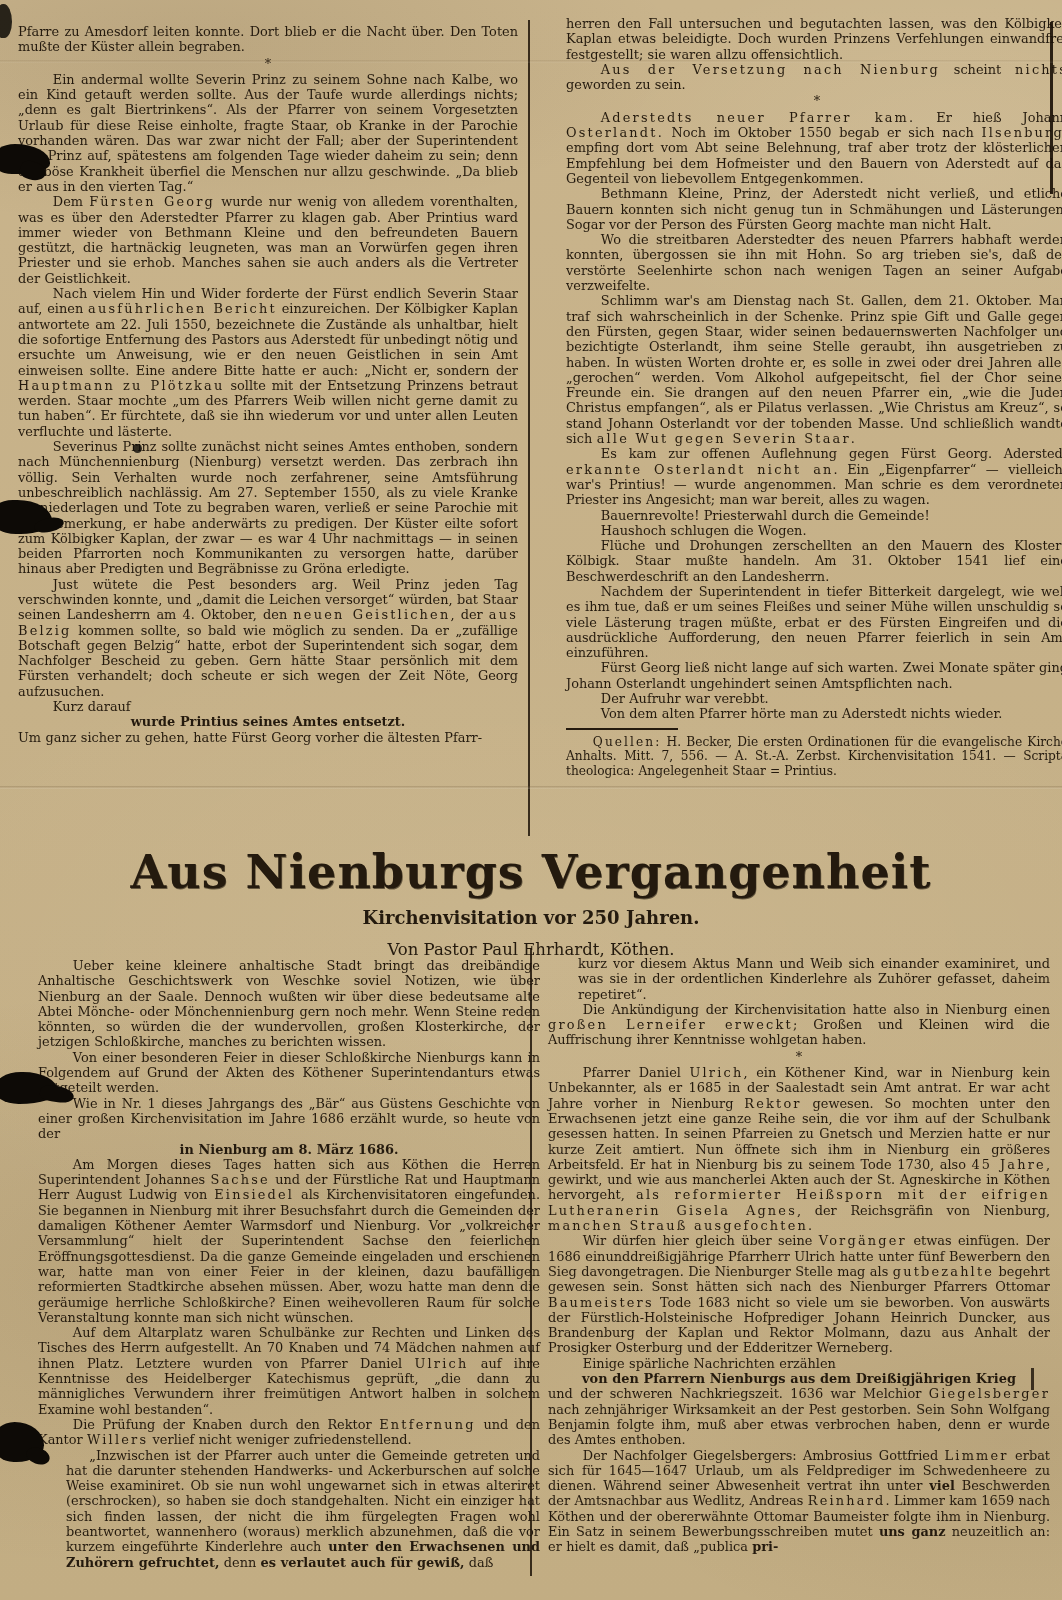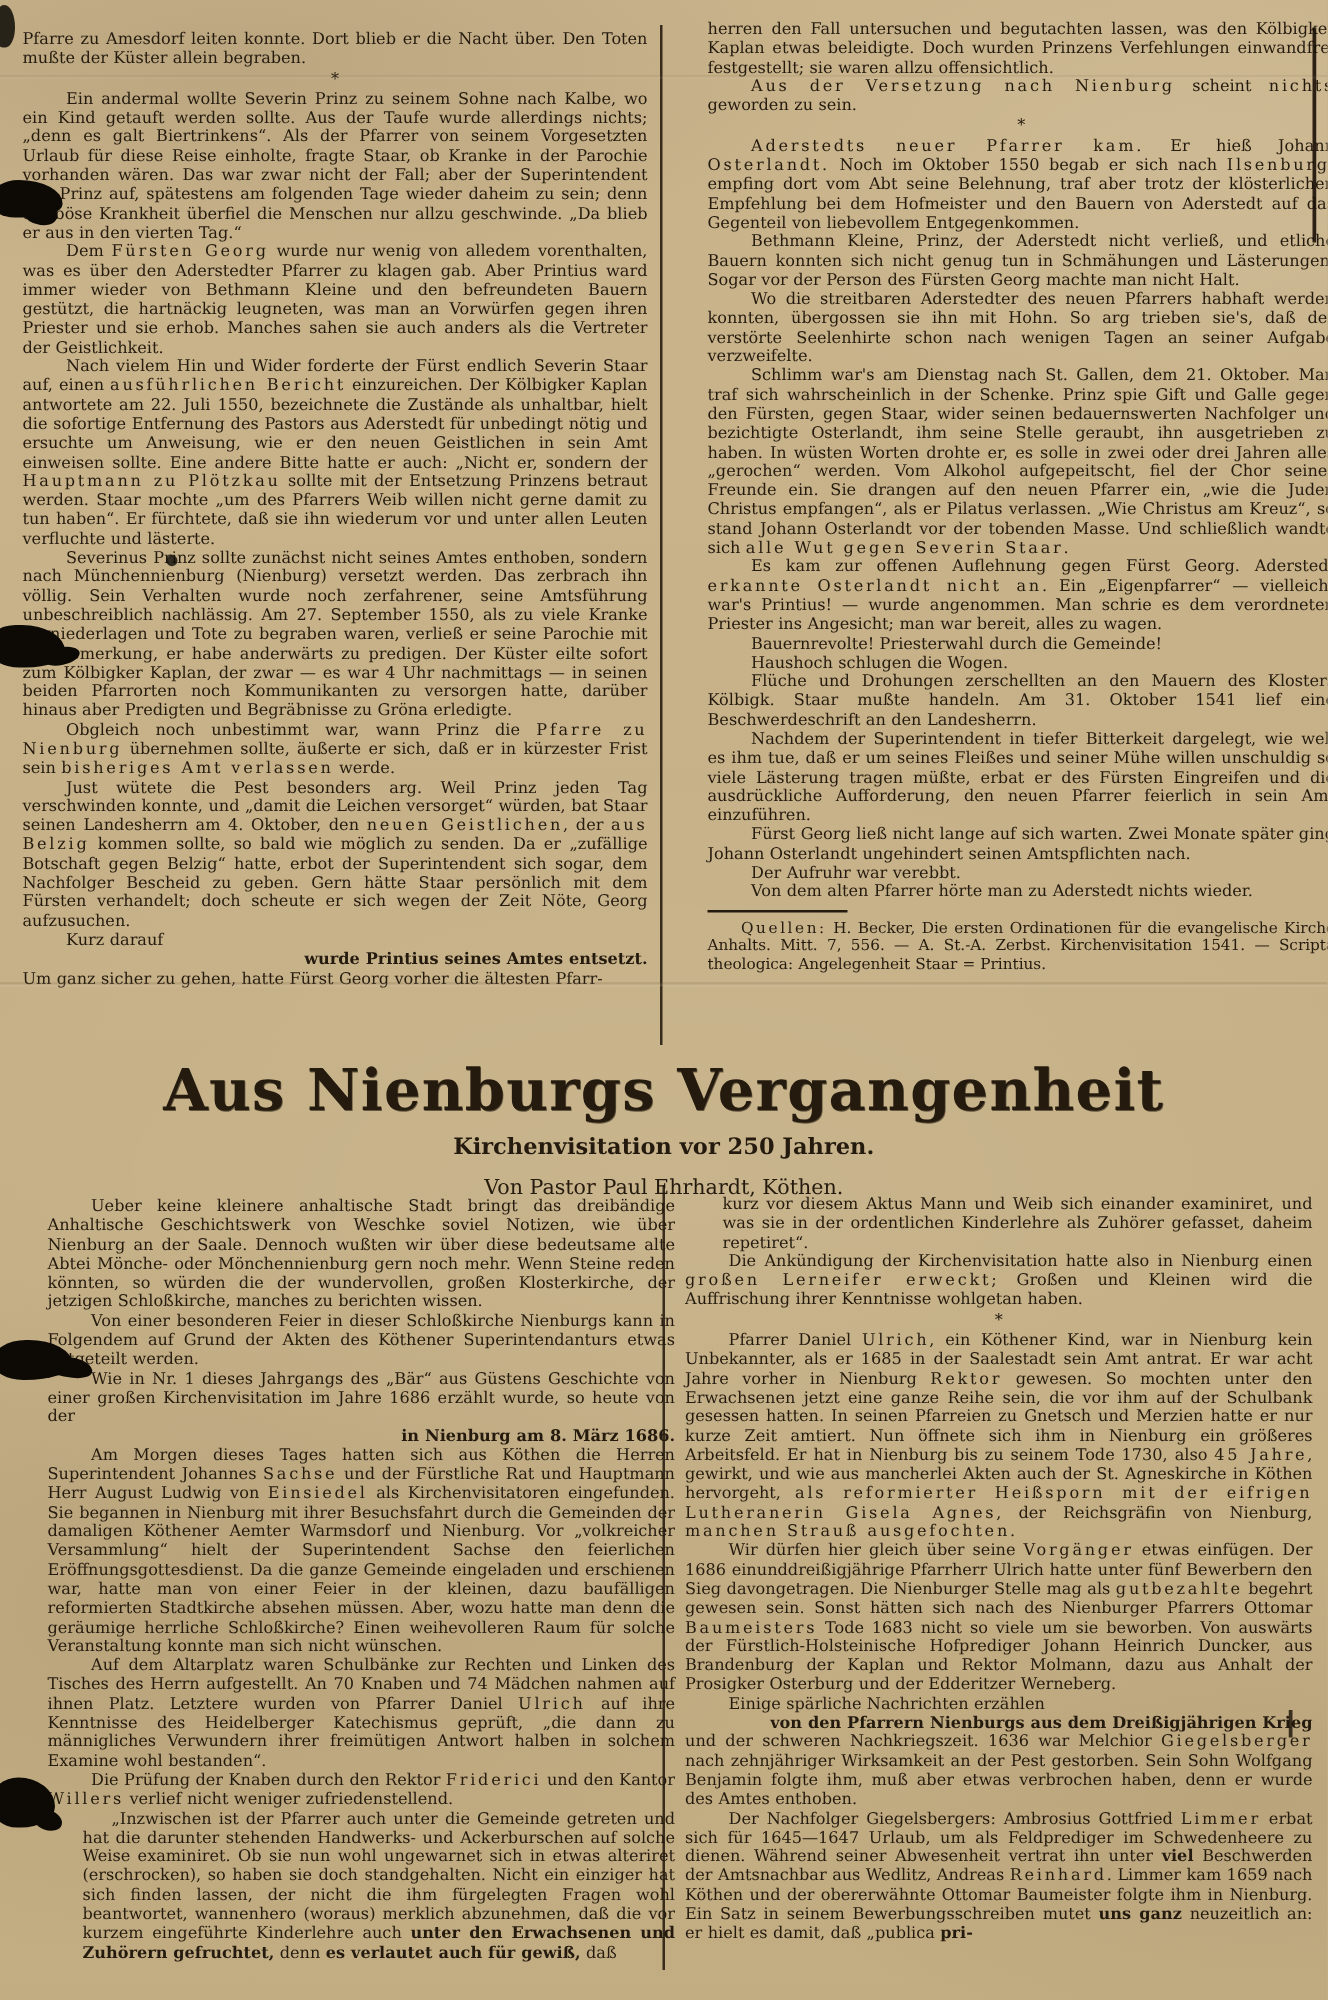--- a/index.html
+++ b/index.html
@@ -18,21 +18,21 @@
   }
   .col{
     position:absolute;
     font-size:12.9px;line-height:15.3px;
     text-align:justify;
     word-spacing:0.02em;
   }
   .para{margin:0;padding:0;}
   .indent{text-indent:2.7em;}
   .noindent{text-indent:0;}
-  .center{text-align:right;text-indent:0;}
+  .center{text-align:center;text-indent:0;}
   .bold{font-weight:bold;}
   .star{text-align:center;text-indent:0;margin:1px 0;}
   .quoteblock{padding-left:28px;text-indent:1.8em;}
   .hangquote{padding-left:30px;text-indent:0;}
   .footnote{font-size:12.2px;line-height:14.6px;text-indent:2.2em;}
   .rule{border-top:2px solid #241a0e;width:112px;height:0;margin:6px 0 5px 0;}
   span.spaced{letter-spacing:0.17em;}
   span.bold{font-weight:bold;}
 
   .divider{position:absolute;width:2px;background:rgba(30,20,8,0.85);}
@@ -73,21 +73,20 @@
 </head>
 <body>
 
 <div class="col" id="col-top-left">
     <p class="para noindent"><span>Pfarre zu Amesdorf leiten konnte.  Dort blieb er die Nacht über.  Den Toten mußte der Küster allein begraben.</span></p>
     <p class="para star"><span>*</span></p>
     <p class="para indent"><span>Ein andermal wollte Severin Prinz zu seinem Sohne nach Kalbe, wo ein Kind getauft werden sollte.  Aus der Taufe wurde allerdings nichts; „denn es galt Biertrinkens“.  Als der Pfarrer von seinem Vorgesetzten Urlaub für diese Reise einholte, fragte Staar, ob Kranke in der Parochie vorhanden wären.  Das war zwar nicht der Fall; aber der Superintendent gab Prinz auf, spätestens am folgenden Tage wieder daheim zu sein; denn die böse Krankheit überfiel die Menschen nur allzu geschwinde.  „Da blieb er aus in den vierten Tag.“</span></p>
     <p class="para indent"><span>Dem </span><span class="spaced">Fürsten Georg</span><span> wurde nur wenig von alledem vorenthalten, was es über den Aderstedter Pfarrer zu klagen gab.  Aber Printius ward immer wieder von Bethmann Kleine und den befreundeten Bauern gestützt, die hartnäckig leugneten, was man an Vorwürfen gegen ihren Priester und sie erhob.  Manches sahen sie auch anders als die Vertreter der Geistlichkeit.</span></p>
     <p class="para indent"><span>Nach vielem Hin und Wider forderte der Fürst endlich Severin Staar auf, einen </span><span class="spaced">ausführlichen Bericht</span><span> einzureichen.  Der Kölbigker Kaplan antwortete am 22. Juli 1550, bezeichnete die Zustände als unhaltbar, hielt die sofortige Entfernung des Pastors aus Aderstedt für unbedingt nötig und ersuchte um Anweisung, wie er den neuen Geistlichen in sein Amt einweisen sollte.  Eine andere Bitte hatte er auch: „Nicht er, sondern der </span><span class="spaced">Hauptmann zu Plötzkau</span><span> sollte mit der Entsetzung Prinzens betraut werden.  Staar mochte „um des Pfarrers Weib willen nicht gerne damit zu tun haben“.  Er fürchtete, daß sie ihn wiederum vor und unter allen Leuten verfluchte und lästerte.</span></p>
     <p class="para indent"><span>Severinus Prinz sollte zunächst nicht seines Amtes enthoben, sondern nach Münchennienburg (Nienburg) versetzt werden.  Das zerbrach ihn völlig.  Sein Verhalten wurde noch zerfahrener, seine Amtsführung unbeschreiblich nachlässig.  Am 27. September 1550, als zu viele Kranke darniederlagen und Tote zu begraben waren, verließ er seine Parochie mit der Bemerkung, er habe anderwärts zu predigen. Der Küster eilte sofort zum Kölbigker Kaplan, der zwar — es war 4 Uhr nachmittags — in seinen beiden Pfarrorten noch Kommunikanten zu versorgen hatte, darüber hinaus aber Predigten und Begräbnisse zu Gröna erledigte.</span></p>
-    <p class="para indent"><span>Obgleich noch unbestimmt war, wann Prinz die </span><span class="spaced">Pfarre zu Nienburg</span><span> übernehmen sollte, äußerte er sich, daß er in kürzester Frist sein </span><span class="spaced">bisheriges Amt verlassen</span><span> werde.</span></p>
     <p class="para indent"><span>Just wütete die Pest besonders arg.  Weil Prinz jeden Tag verschwinden konnte, und „damit die Leichen versorget“ würden, bat Staar seinen Landesherrn am 4. Oktober, den </span><span class="spaced">neuen Geistlichen</span><span>, der </span><span class="spaced">aus Belzig</span><span> kommen sollte, so bald wie möglich zu senden.  Da er „zufällige Botschaft gegen Belzig“ hatte, erbot der Superintendent sich sogar, dem Nachfolger Bescheid zu geben.  Gern hätte Staar persönlich mit dem Fürsten verhandelt; doch scheute er sich wegen der Zeit Nöte, Georg aufzusuchen.</span></p>
     <p class="para indent"><span>Kurz darauf</span></p>
     <p class="para center bold"><span>wurde Printius seines Amtes entsetzt.</span></p>
     <p class="para noindent"><span>Um ganz sicher zu gehen, hatte Fürst Georg vorher die ältesten Pfarr-</span></p>
   </div>
 <div class="col" id="col-top-right">
     <p class="para noindent"><span>herren den Fall untersuchen und begutachten lassen, was den Kölbigker Kaplan etwas beleidigte.  Doch wurden Prinzens Verfehlungen einwandfrei festgestellt; sie waren allzu offensichtlich.</span></p>
     <p class="para indent"><span class="spaced">Aus der Versetzung nach Nienburg</span><span> scheint </span><span class="spaced">nichts</span><span> geworden zu sein.</span></p>
     <p class="para star"><span>*</span></p>
     <p class="para indent"><span class="spaced">Aderstedts neuer Pfarrer kam.</span><span>  Er hieß Johann </span><span class="spaced">Osterlandt.</span><span>  Noch im Oktober 1550 begab er sich nach </span><span class="spaced">Ilsenburg</span><span>, empfing dort vom Abt seine Belehnung, traf aber trotz der klösterlichen Empfehlung bei dem Hofmeister und den Bauern von Aderstedt auf das Gegenteil von liebevollem Entgegenkommen.</span></p>
@@ -112,21 +111,21 @@
   <div id="page-byline">Von Pastor Paul Ehrhardt, Köthen.</div>
 </div>
 
 <div class="col" id="col-bottom-left">
     <p class="para indent"><span>Ueber keine kleinere anhaltische Stadt bringt das dreibändige Anhaltische Geschichtswerk von Weschke soviel Notizen, wie über Nienburg an der Saale.  Dennoch wußten wir über diese bedeutsame alte Abtei Mönche- oder Mönchennienburg gern noch mehr. Wenn Steine reden könnten, so würden die der wundervollen, großen Klosterkirche, der jetzigen Schloßkirche, manches zu berichten wissen.</span></p>
     <p class="para indent"><span>Von einer besonderen Feier in dieser Schloßkirche Nienburgs kann in Folgendem auf Grund der Akten des Köthener Superintendanturs etwas mitgeteilt werden.</span></p>
     <p class="para indent"><span>Wie in Nr. 1 dieses Jahrgangs des „Bär“ aus Güstens Geschichte von einer großen Kirchenvisitation im Jahre 1686 erzählt wurde, so heute von der</span></p>
     <p class="para center bold"><span>in Nienburg am 8. März 1686.</span></p>
     <p class="para indent"><span>Am Morgen dieses Tages hatten sich aus Köthen die Herren Superintendent Johannes </span><span class="spaced">Sachse</span><span> und der Fürstliche Rat und Hauptmann Herr August Ludwig von </span><span class="spaced">Einsiedel</span><span> als Kirchenvisitatoren eingefunden.  Sie begannen in Nienburg mit ihrer Besuchsfahrt durch die Gemeinden der damaligen Köthener Aemter Warmsdorf und Nienburg.  Vor „volkreicher Versammlung“ hielt der Superintendent Sachse den feierlichen Eröffnungsgottesdienst.  Da die ganze Gemeinde eingeladen und erschienen war, hatte man von einer Feier in der kleinen, dazu baufälligen reformierten Stadtkirche absehen müssen. Aber, wozu hatte man denn die geräumige herrliche Schloßkirche? Einen weihevolleren Raum für solche Veranstaltung konnte man sich nicht wünschen.</span></p>
     <p class="para indent"><span>Auf dem Altarplatz waren Schulbänke zur Rechten und Linken des Tisches des Herrn aufgestellt. An 70 Knaben und 74 Mädchen nahmen auf ihnen Platz. Letztere wurden von Pfarrer Daniel </span><span class="spaced">Ulrich</span><span> auf ihre Kenntnisse des Heidelberger Katechismus geprüft, „die dann zu männigliches Verwundern ihrer freimütigen Antwort halben in solchem Examine wohl bestanden“.</span></p>
-    <p class="para indent"><span>Die Prüfung der Knaben durch den Rektor </span><span class="spaced">Friderici</span><span> und den Kantor </span><span class="spaced">Willers</span><span> verlief nicht weniger zufriedenstellend.</span></p>
+    <p class="para indent"><span>Die Prüfung der Knaben durch den Rektor </span><span class="spaced">Entfernung</span><span> und den Kantor </span><span class="spaced">Willers</span><span> verlief nicht weniger zufriedenstellend.</span></p>
     <p class="para quoteblock"><span>„Inzwischen ist der Pfarrer auch unter die Gemeinde getreten und hat die darunter stehenden Handwerks- und Ackerburschen auf solche Weise examiniret. Ob sie nun wohl ungewarnet sich in etwas alteriret (erschrocken), so haben sie doch standgehalten. Nicht ein einziger hat sich finden lassen, der nicht die ihm fürgelegten Fragen wohl beantwortet, wannenhero (woraus) merklich abzunehmen, daß die vor kurzem eingeführte Kinderlehre auch </span><span class="bold">unter den Erwachsenen und Zuhörern gefruchtet,</span><span> denn </span><span class="bold">es verlautet auch für gewiß,</span><span> daß</span></p>
   </div>
 <div class="col" id="col-bottom-right">
     <p class="para hangquote"><span>kurz vor diesem Aktus Mann und Weib sich einander examiniret, und was sie in der ordentlichen Kinderlehre als Zuhörer gefasset, daheim repetiret“.</span></p>
     <p class="para indent"><span>Die Ankündigung der Kirchenvisitation hatte also in Nienburg einen </span><span class="spaced">großen Lerneifer erweckt</span><span>; Großen und Kleinen wird die Auffrischung ihrer Kenntnisse wohlgetan haben.</span></p>
     <p class="para star"><span>*</span></p>
     <p class="para indent"><span>Pfarrer Daniel </span><span class="spaced">Ulrich</span><span>, ein Köthener Kind, war in Nienburg kein Unbekannter, als er 1685 in der Saalestadt sein Amt antrat.  Er war acht Jahre vorher in Nienburg </span><span class="spaced">Rektor</span><span> gewesen.  So mochten unter den Erwachsenen jetzt eine ganze Reihe sein, die vor ihm auf der Schulbank gesessen hatten.  In seinen Pfarreien zu Gnetsch und Merzien hatte er nur kurze Zeit amtiert.  Nun öffnete sich ihm in Nienburg ein größeres Arbeitsfeld. Er hat in Nienburg bis zu seinem Tode 1730, also </span><span class="spaced">45 Jahre</span><span>, gewirkt, und wie aus mancherlei Akten auch der St. Agneskirche in Köthen hervorgeht, </span><span class="spaced">als reformierter Heißsporn mit der eifrigen Lutheranerin Gisela Agnes</span><span>, der Reichsgräfin von Nienburg, </span><span class="spaced">manchen Strauß ausgefochten</span><span>.</span></p>
     <p class="para indent"><span>Wir dürfen hier gleich über seine </span><span class="spaced">Vorgänger</span><span> etwas einfügen. Der 1686 einunddreißigjährige Pfarrherr Ulrich hatte unter fünf Bewerbern den Sieg davongetragen. Die Nienburger Stelle mag als </span><span class="spaced">gutbezahlte</span><span> begehrt gewesen sein.  Sonst hätten sich nach des Nienburger Pfarrers Ottomar </span><span class="spaced">Baumeisters</span><span> Tode 1683 nicht so viele um sie beworben. Von auswärts der Fürstlich-Holsteinische Hofprediger Johann Heinrich Duncker, aus Brandenburg der Kaplan und Rektor Molmann, dazu aus Anhalt der Prosigker Osterburg und der Edderitzer Werneberg.</span></p>
     <p class="para indent"><span>Einige spärliche Nachrichten erzählen</span></p>
     <p class="para center bold"><span>von den Pfarrern Nienburgs aus dem Dreißigjährigen Krieg</span></p>

